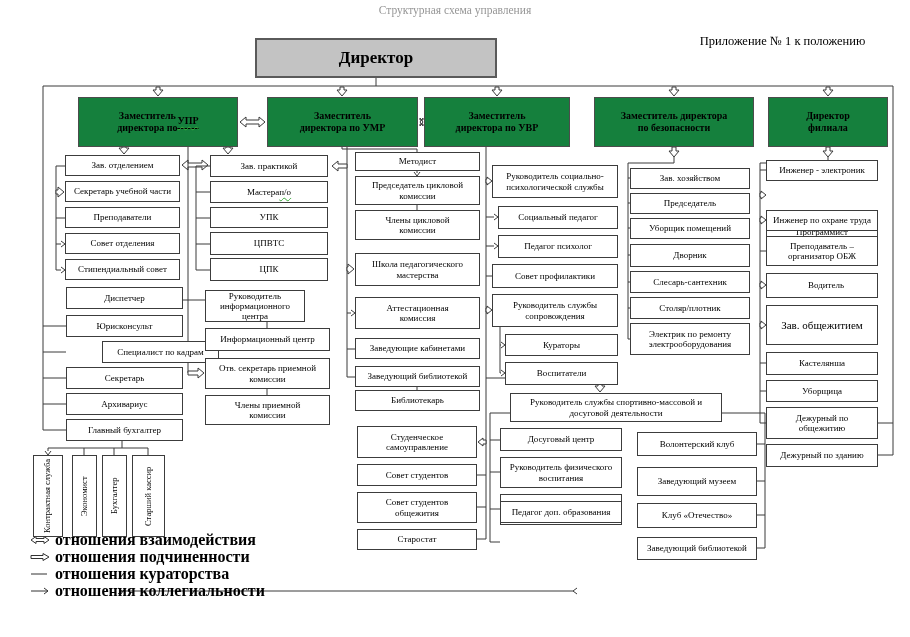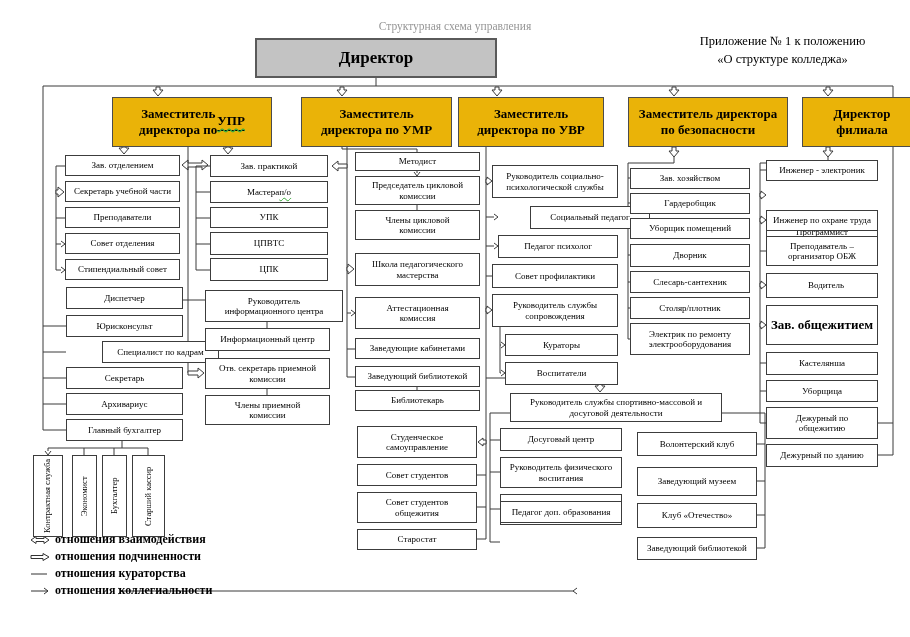--- a/index.html
+++ b/index.html
@@ -3,40 +3,39 @@
 <meta charset="utf-8">
 <style>
   html,body{margin:0;padding:0;background:#fff;}
   #stage{position:relative;width:910px;height:637px;background:#fff;overflow:hidden;
          font-family:"Liberation Serif","DejaVu Serif",serif;color:#000;}
   #conn{position:absolute;left:0;top:0;width:910px;height:637px;}
   .box{position:absolute;display:flex;align-items:center;justify-content:center;text-align:center;
        background:#fff;border:1px solid #3c3c3c;font-size:9px;line-height:1.12;white-space:pre-line;
        box-sizing:border-box;padding:1px 2px;z-index:2;}
   .lv-top{background:#c3c3c3;border:2px solid #5a5a5a;font-size:17px;font-weight:bold;}
-  .lv-dep{background:#eab308;border:1.5px solid #4c4c4c;font-size:13px;font-weight:bold;line-height:1.25;margin-left:34px;}
+  .lv-dep{background:#15803d;border:1.5px solid #4c4c4c;font-size:10px;font-weight:bold;line-height:1.25;}
   .vert{writing-mode:vertical-rl;transform:rotate(180deg);font-size:8.5px;border:1.5px solid #3c3c3c;}
-  .big{font-size:13px;font-weight:bold;}
+  .big{font-size:11px;font-weight:normal;}
   .mark-und-wavy{border-bottom:1px solid #000;text-decoration:underline wavy #3aaa3a;text-underline-offset:2px;}
   .mark-wavy{text-decoration:underline wavy #3aaa3a;text-underline-offset:2px;}
-  .page-title{position:absolute;left:0;top:20px;width:910px;text-align:center;
+  .page-title{position:absolute;left:0;top:4px;width:910px;text-align:center;
               font-size:11.5px;color:#969696;}
   .annex{position:absolute;left:660px;top:32px;width:245px;text-align:center;font-size:12.5px;line-height:1.45;}
-  .legend{position:absolute;left:30px;top:531px;font-size:12px;font-weight:bold;}
+  .legend{position:absolute;left:30px;top:531px;font-size:16px;font-weight:bold;}
   .legend-row{display:flex;align-items:center;height:17px;}
   .legend-row svg{margin-right:5px;}
 </style>
 </head>
 <body>
 
 <div id="stage">
   <div class="page-title">Структурная схема управления</div>
   <div class="annex">
     <div>Приложение № 1 к положению</div>
-    <div>«О структуре колледжа»</div>
   </div>
 
   <svg id="conn">
       <path d="M376 78 L376 86" fill="none" stroke="#3a3a3a" stroke-width="1"></path>
       <path d="M43 86 L893 86" fill="none" stroke="#3a3a3a" stroke-width="1"></path>
       <path d="M156 87 L156 90 L153 90 L158 96 L163 90 L160 90 L160 87 Z" fill="#fff" stroke="#3a3a3a" stroke-width="1"></path>
       <path d="M340 87 L340 90 L337 90 L342 96 L347 90 L344 90 L344 87 Z" fill="#fff" stroke="#3a3a3a" stroke-width="1"></path>
       <path d="M495 87 L495 90 L492 90 L497 96 L502 90 L499 90 L499 87 Z" fill="#fff" stroke="#3a3a3a" stroke-width="1"></path>
       <path d="M672 87 L672 90 L669 90 L674 96 L679 90 L676 90 L676 87 Z" fill="#fff" stroke="#3a3a3a" stroke-width="1"></path>
       <path d="M826 87 L826 90 L823 90 L828 96 L833 90 L830 90 L830 87 Z" fill="#fff" stroke="#3a3a3a" stroke-width="1"></path>
@@ -172,21 +171,21 @@
       <div class="box " style="left: 66px; top: 419px; width: 117px; height: 22px;">Главный бухгалтер</div>
       <div class="box vert" style="left: 33px; top: 455px; width: 30px; height: 82px;">Контрактная служба</div>
       <div class="box vert" style="left: 72px; top: 455px; width: 25px; height: 82px;">Экономист</div>
       <div class="box vert" style="left: 102px; top: 455px; width: 25px; height: 82px;">Бухгалтер</div>
       <div class="box vert" style="left: 132px; top: 455px; width: 33px; height: 82px;">Старший кассир</div>
       <div class="box " style="left: 210px; top: 155px; width: 118px; height: 22px;">Зав. практикой</div>
       <div class="box " style="left: 210px; top: 181px; width: 118px; height: 22px;">Мастера <span class="mark-wavy">п/о</span></div>
       <div class="box " style="left: 210px; top: 207px; width: 118px; height: 21px;">УПК</div>
       <div class="box " style="left: 210px; top: 232px; width: 118px; height: 23px;">ЦПВТС</div>
       <div class="box " style="left: 210px; top: 258px; width: 118px; height: 23px;">ЦПК</div>
-      <div class="box " style="left: 205px; top: 290px; width: 138px; height: 32px;">Руководитель
+      <div class="box " style="left: 205px; top: 290px; width: 100px; height: 32px;">Руководитель
 информационного центра</div>
       <div class="box " style="left: 205px; top: 328px; width: 125px; height: 23px;">Информационный центр</div>
       <div class="box " style="left: 205px; top: 358px; width: 125px; height: 31px;">Отв. секретарь приемной
 комиссии</div>
       <div class="box " style="left: 205px; top: 395px; width: 125px; height: 30px;">Члены приемной
 комиссии</div>
       <div class="box " style="left: 355px; top: 152px; width: 125px; height: 19px;">Методист</div>
       <div class="box " style="left: 355px; top: 176px; width: 125px; height: 29px;">Председатель цикловой
 комиссии</div>
       <div class="box " style="left: 355px; top: 210px; width: 125px; height: 30px;">Члены цикловой
@@ -199,29 +198,29 @@
       <div class="box " style="left: 355px; top: 366px; width: 125px; height: 21px;">Заведующий библиотекой</div>
       <div class="box " style="left: 355px; top: 390px; width: 125px; height: 21px;">Библиотекарь</div>
       <div class="box " style="left: 357px; top: 426px; width: 120px; height: 32px;">Студенческое
 самоуправление</div>
       <div class="box " style="left: 357px; top: 464px; width: 120px; height: 22px;">Совет студентов</div>
       <div class="box " style="left: 357px; top: 492px; width: 120px; height: 31px;">Совет студентов
 общежития</div>
       <div class="box " style="left: 357px; top: 529px; width: 120px; height: 21px;">Старостат</div>
       <div class="box " style="left: 492px; top: 165px; width: 126px; height: 33px;">Руководитель социально-
 психологической службы</div>
-      <div class="box " style="left: 498px; top: 206px; width: 120px; height: 23px; margin-left: 32px;">Социальный педагог</div>
+      <div class="box " style="left: 498px; top: 206px; width: 120px; height: 23px;">Социальный педагог</div>
       <div class="box " style="left: 498px; top: 235px; width: 120px; height: 23px;">Педагог психолог</div>
       <div class="box " style="left: 492px; top: 264px; width: 126px; height: 24px;">Совет профилактики</div>
       <div class="box " style="left: 492px; top: 294px; width: 126px; height: 33px;">Руководитель службы
 сопровождения</div>
       <div class="box " style="left: 505px; top: 334px; width: 113px; height: 22px;">Кураторы</div>
       <div class="box " style="left: 505px; top: 362px; width: 113px; height: 23px;">Воспитатели</div>
       <div class="box " style="left: 630px; top: 168px; width: 120px; height: 21px;">Зав. хозяйством</div>
-      <div class="box " style="left: 630px; top: 193px; width: 120px; height: 21px;">Гардеробщик</div>
+      <div class="box " style="left: 630px; top: 193px; width: 120px; height: 21px;">Председатель</div>
       <div class="box " style="left: 630px; top: 218px; width: 120px; height: 21px;">Уборщик помещений</div>
       <div class="box " style="left: 630px; top: 244px; width: 120px; height: 23px;">Дворник</div>
       <div class="box " style="left: 630px; top: 271px; width: 120px; height: 22px;">Слесарь-сантехник</div>
       <div class="box " style="left: 630px; top: 297px; width: 120px; height: 22px;">Столяр/плотник</div>
       <div class="box " style="left: 630px; top: 323px; width: 120px; height: 32px;">Электрик по ремонту
 электрооборудования</div>
       <div class="box " style="left: 510px; top: 393px; width: 212px; height: 29px;">Руководитель службы спортивно-массовой и
 досуговой деятельности</div>
       <div class="box " style="left: 500px; top: 428px; width: 122px; height: 23px;">Досуговый центр</div>
       <div class="box " style="left: 500px; top: 457px; width: 122px; height: 31px;">Руководитель физического

